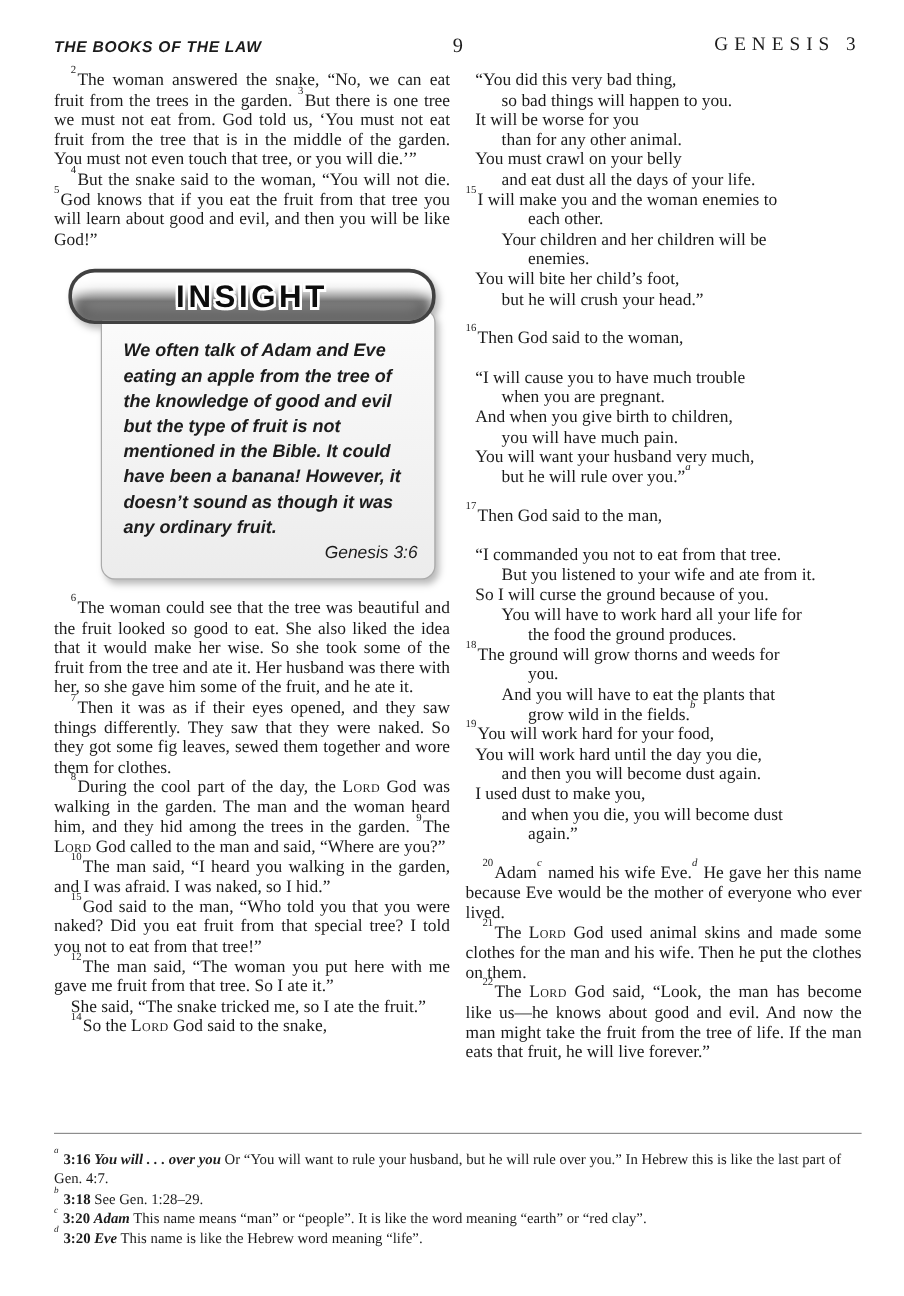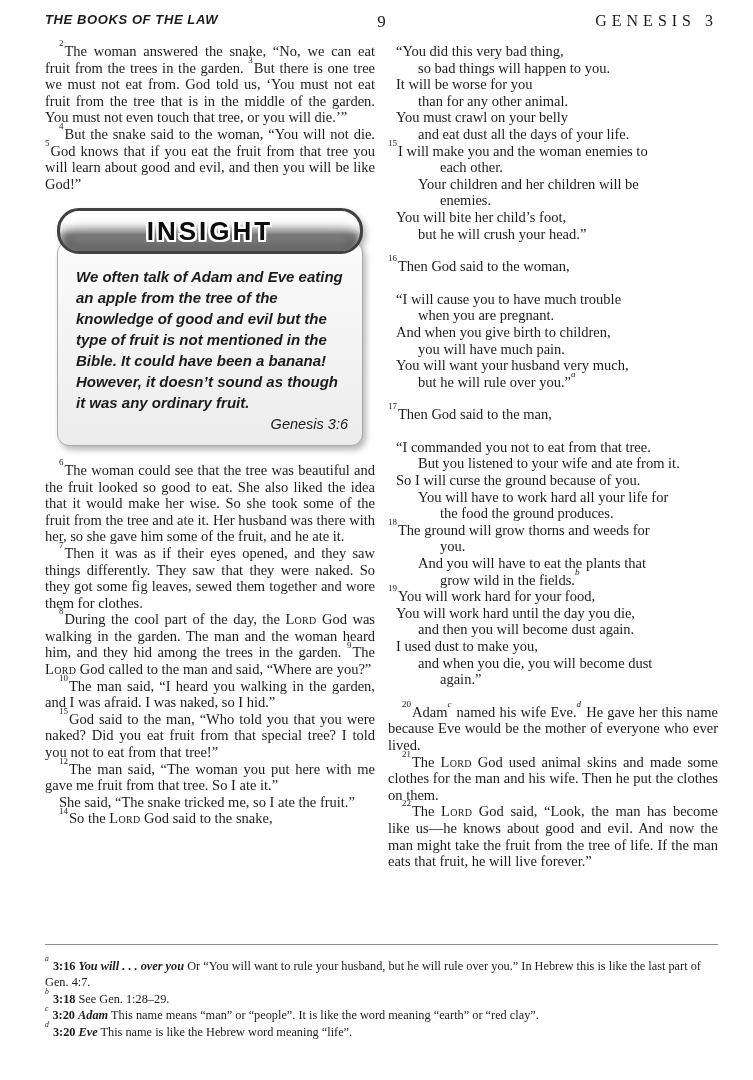--- a/index.html
+++ b/index.html
@@ -1,19 +1,19 @@
 <!DOCTYPE html>
 <html><head>
 <meta charset="utf-8">
 <style>
   html,body{margin:0;padding:0;background:#ffffff;}
   .page{position:relative;width:753px;height:1080px;background:#ffffff;overflow:hidden;
         font-family:"Liberation Serif","DejaVu Serif",serif;color:#1b1b1b;}
   
-  .header{display:flex;align-items:flex-start;padding:12px 35px 0 45px;}
+  .header{display:flex;align-items:center;padding:28px 35px 0 45px;}
   .h-left{flex:1;font-family:"Liberation Sans","DejaVu Sans",sans-serif;
           font-weight:bold;font-style:italic;font-size:13px;letter-spacing:.6px;}
   .h-mid{width:40px;text-align:center;font-size:17px;}
   .h-right{flex:1;text-align:right;font-size:16px;letter-spacing:5px;}
   
   .columns{display:flex;gap:13px;padding:11px 35px 0 45px;}
   .col{width:330px;font-size:14.5px;line-height:16.6px;text-align:justify;}
   .para{margin:0;text-indent:14px;}
   sup{font-size:.62em;line-height:0;position:relative;top:-.45em;margin-right:1px;}
   sup.it{font-style:italic;}
@@ -33,21 +33,21 @@
         border:3px solid #414141;
         background:linear-gradient(#fdfdfd 0%,#e8e8e8 30%,#9a9a9a 52%,#787878 60%,#aaaaaa 100%);
         box-shadow:inset 0 12px 10px rgba(255,255,255,.95), inset 0 -9px 10px rgba(0,0,0,.38);
         display:flex;align-items:center;justify-content:center;}
   .insight-title{font-family:"Liberation Sans","DejaVu Sans",sans-serif;font-weight:bold;
         font-size:26px;letter-spacing:3px;color:#0d0d0d;
         text-shadow:-2px -2px 0 #fff,2px -2px 0 #fff,-2px 2px 0 #fff,2px 2px 0 #fff,
                      0 -2px 0 #fff,0 2px 0 #fff,-2px 0 0 #fff,2px 0 0 #fff;}
   .insight-body{position:relative;z-index:1;margin-top:-13px;border:1px solid #ababab;
         border-radius:12px;background:linear-gradient(#fbfbfb,#ececec);
-        padding:24px 14px 12px 18px;}
+        padding:24px 14px 12px 18px;margin-left:27px;}
   .insight-text{font-family:"Liberation Sans","DejaVu Sans",sans-serif;font-style:italic;
         font-weight:bold;font-size:15px;line-height:21px;color:#1c1c1c;text-align:left;}
   .insight-ref{font-family:"Liberation Sans","DejaVu Sans",sans-serif;font-style:italic;
         font-weight:normal;font-size:14.5px;text-align:right;margin-top:3px;}
   
   .footnotes{position:absolute;left:45px;right:35px;top:944px;border-top:1px solid #8d8d8d;
         padding-top:13px;font-size:12.3px;line-height:16.4px;text-align:left;}
   .fn{margin:0;}
   .fn b{font-weight:bold;}
 </style>

